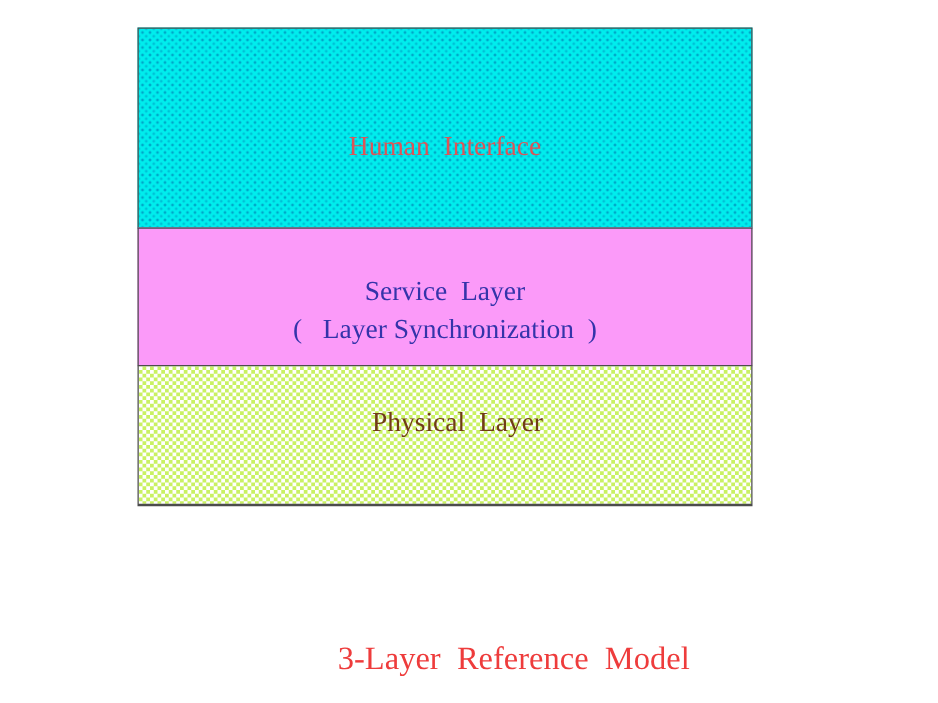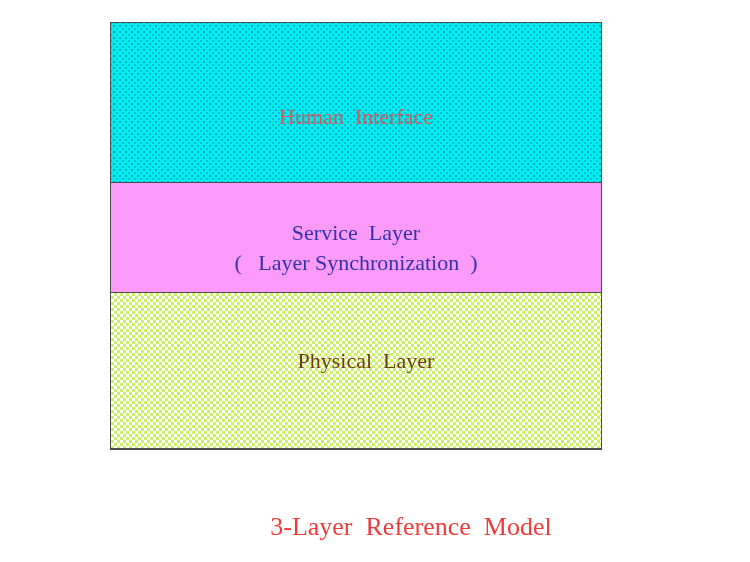--- a/index.html
+++ b/index.html
@@ -39,21 +39,21 @@
       radial-gradient(circle, rgba(0,110,170,0.55) 0.8px, rgba(0,0,0,0) 1.4px),
       radial-gradient(circle, rgba(0,110,170,0.35) 0.8px, rgba(0,0,0,0) 1.4px);
     background-size: 6px 6px, 6px 6px;
     background-position: 0 0, 3px 3px;
   }
   .layer-service {
     height: 111px;
     background-color: #fb9af9;
   }
   .layer-physical {
-    height: 158px;
+    height: 113px;
     background-color: #ffffff;
     background-image: conic-gradient(#c9f163 25%, #ffffff 25% 50%, #c9f163 50% 75%, #ffffff 75%);
     background-size: 6px 6px;
     border-bottom-width: 2px;
     padding-left: 20px;
   }
   .text-block {
     text-align: center;
   }
   .layer-human .text-block   { transform: translateY(14px); }

